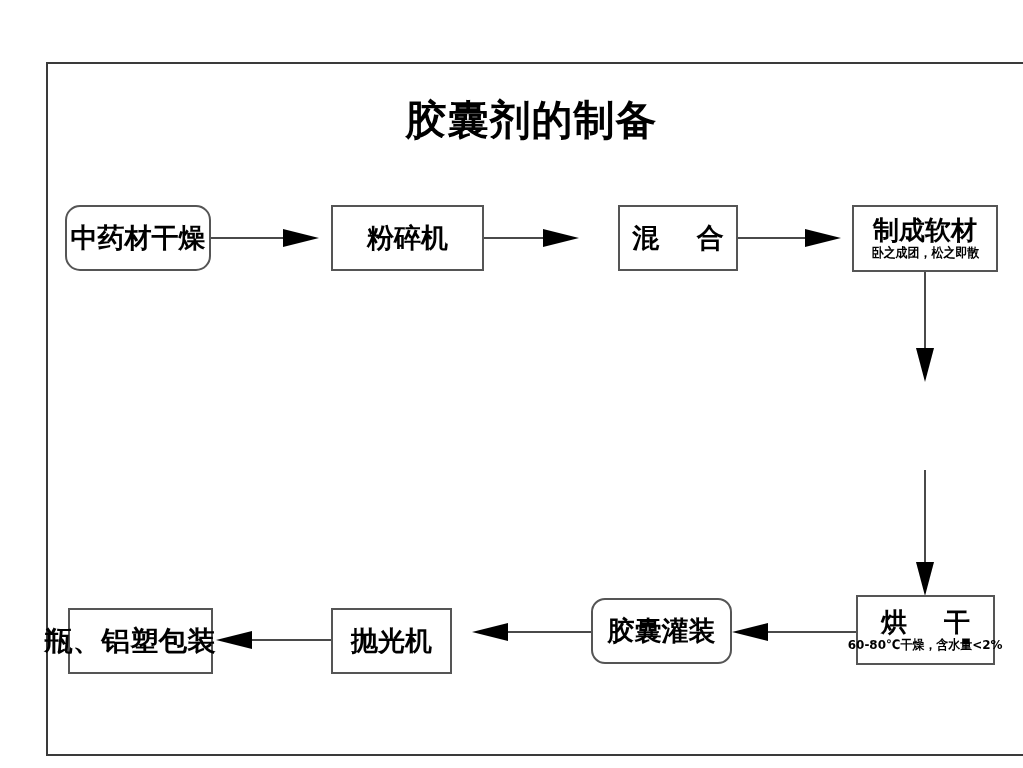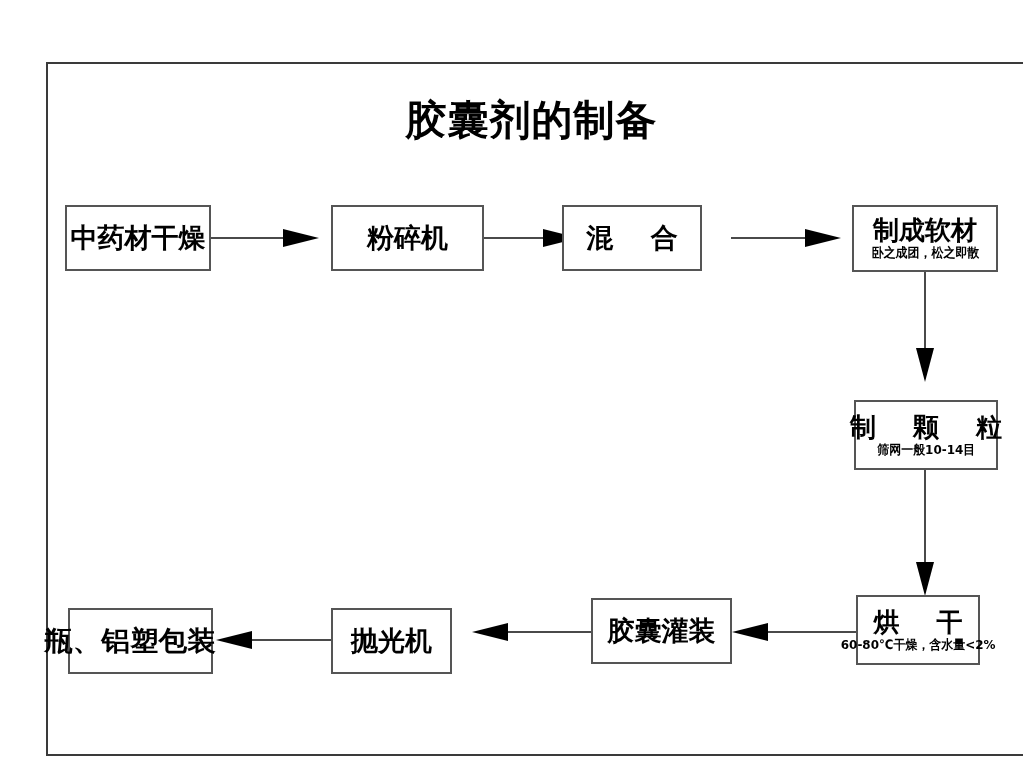--- a/index.html
+++ b/index.html
@@ -126,66 +126,62 @@
 </style>
 </head>
 <body>
 
 <div id="canvas">
 
   <div id="outer-frame"></div>
 
   <div id="chart-title">胶囊剂的制备</div>
 
-  <div class="node" style="left:45px; top:205px; width:146px; height:66px;">
+  <div class="node" style="left:45px; top:205px; width:146px; height:66px;border-radius:15px;">
     <span class="main-label">中药材干燥</span>
   </div>
 
   <div class="conn-h" style="left:191px; top:237px; width:72px;"></div>
   <div class="arrow-right" style="left:263px; top:229px;"></div>
 
   <div class="node" style="left:311px; top:205px; width:153px; height:66px;">
     <span class="main-label">粉碎机</span>
   </div>
 
   <div class="conn-h" style="left:444px; top:237px; width:79px;"></div>
   <div class="arrow-right" style="left:523px; top:229px;"></div>
 
-  <div class="node wide-space" style="left:542px; top:205px; width:140px; height:66px;">
+  <div class="node wide-space" style="left:598px; top:205px; width:120px; height:66px;">
     <span class="main-label">混 合</span>
   </div>
 
   <div class="conn-h" style="left:711px; top:237px; width:74px;"></div>
   <div class="arrow-right" style="left:785px; top:229px;"></div>
 
   <div class="node two-line" style="left:832px; top:205px; width:146px; height:67px;">
     <span class="main-label">制成软材</span>
     <span class="sub-label">卧之成团，松之即散</span>
   </div>
 
   <div class="conn-v" style="left:904px; top:272px; width:2px; height:78px;"></div>
   <div class="arrow-down" style="left:896px; top:348px;"></div>
 
-  <div class="node two-line wide-space" style="left:834px; top:400px; width:144px; height:70px;">
-    <span class="main-label">制 颗 粒</span>
-    <span class="sub-label">筛网一般10-14目</span>
-  </div>
 
   <div class="conn-v" style="left:904px; top:470px; width:2px; height:94px;"></div>
   <div class="arrow-down" style="left:896px; top:562px;"></div>
 
-  <div class="node two-line wide-space" style="left:836px; top:595px; width:124px; height:70px;">
+  <div class="node two-line wide-space" style="left:836px; top:595px; width:139px; height:70px;">
     <span class="main-label">烘 干</span>
     <span class="sub-label">60-80℃干燥，含水量&lt;2%</span>
   </div>
 
   <div class="conn-h" style="left:748px; top:631px; width:88px;"></div>
   <div class="arrow-left" style="left:712px; top:623px;"></div>
 
-  <div class="node" style="left:571px; top:598px; width:141px; height:66px;">
+  <div class="node" style="left:571px; top:598px; width:141px; height:66px;border-radius:14px;">
     <span class="main-label">胶囊灌装</span>
   </div>
 
   <div class="conn-h" style="left:488px; top:631px; width:83px;"></div>
   <div class="arrow-left" style="left:452px; top:623px;"></div>
 
   <div class="node" style="left:311px; top:608px; width:121px; height:66px;">
     <span class="main-label">抛光机</span>
   </div>
 

